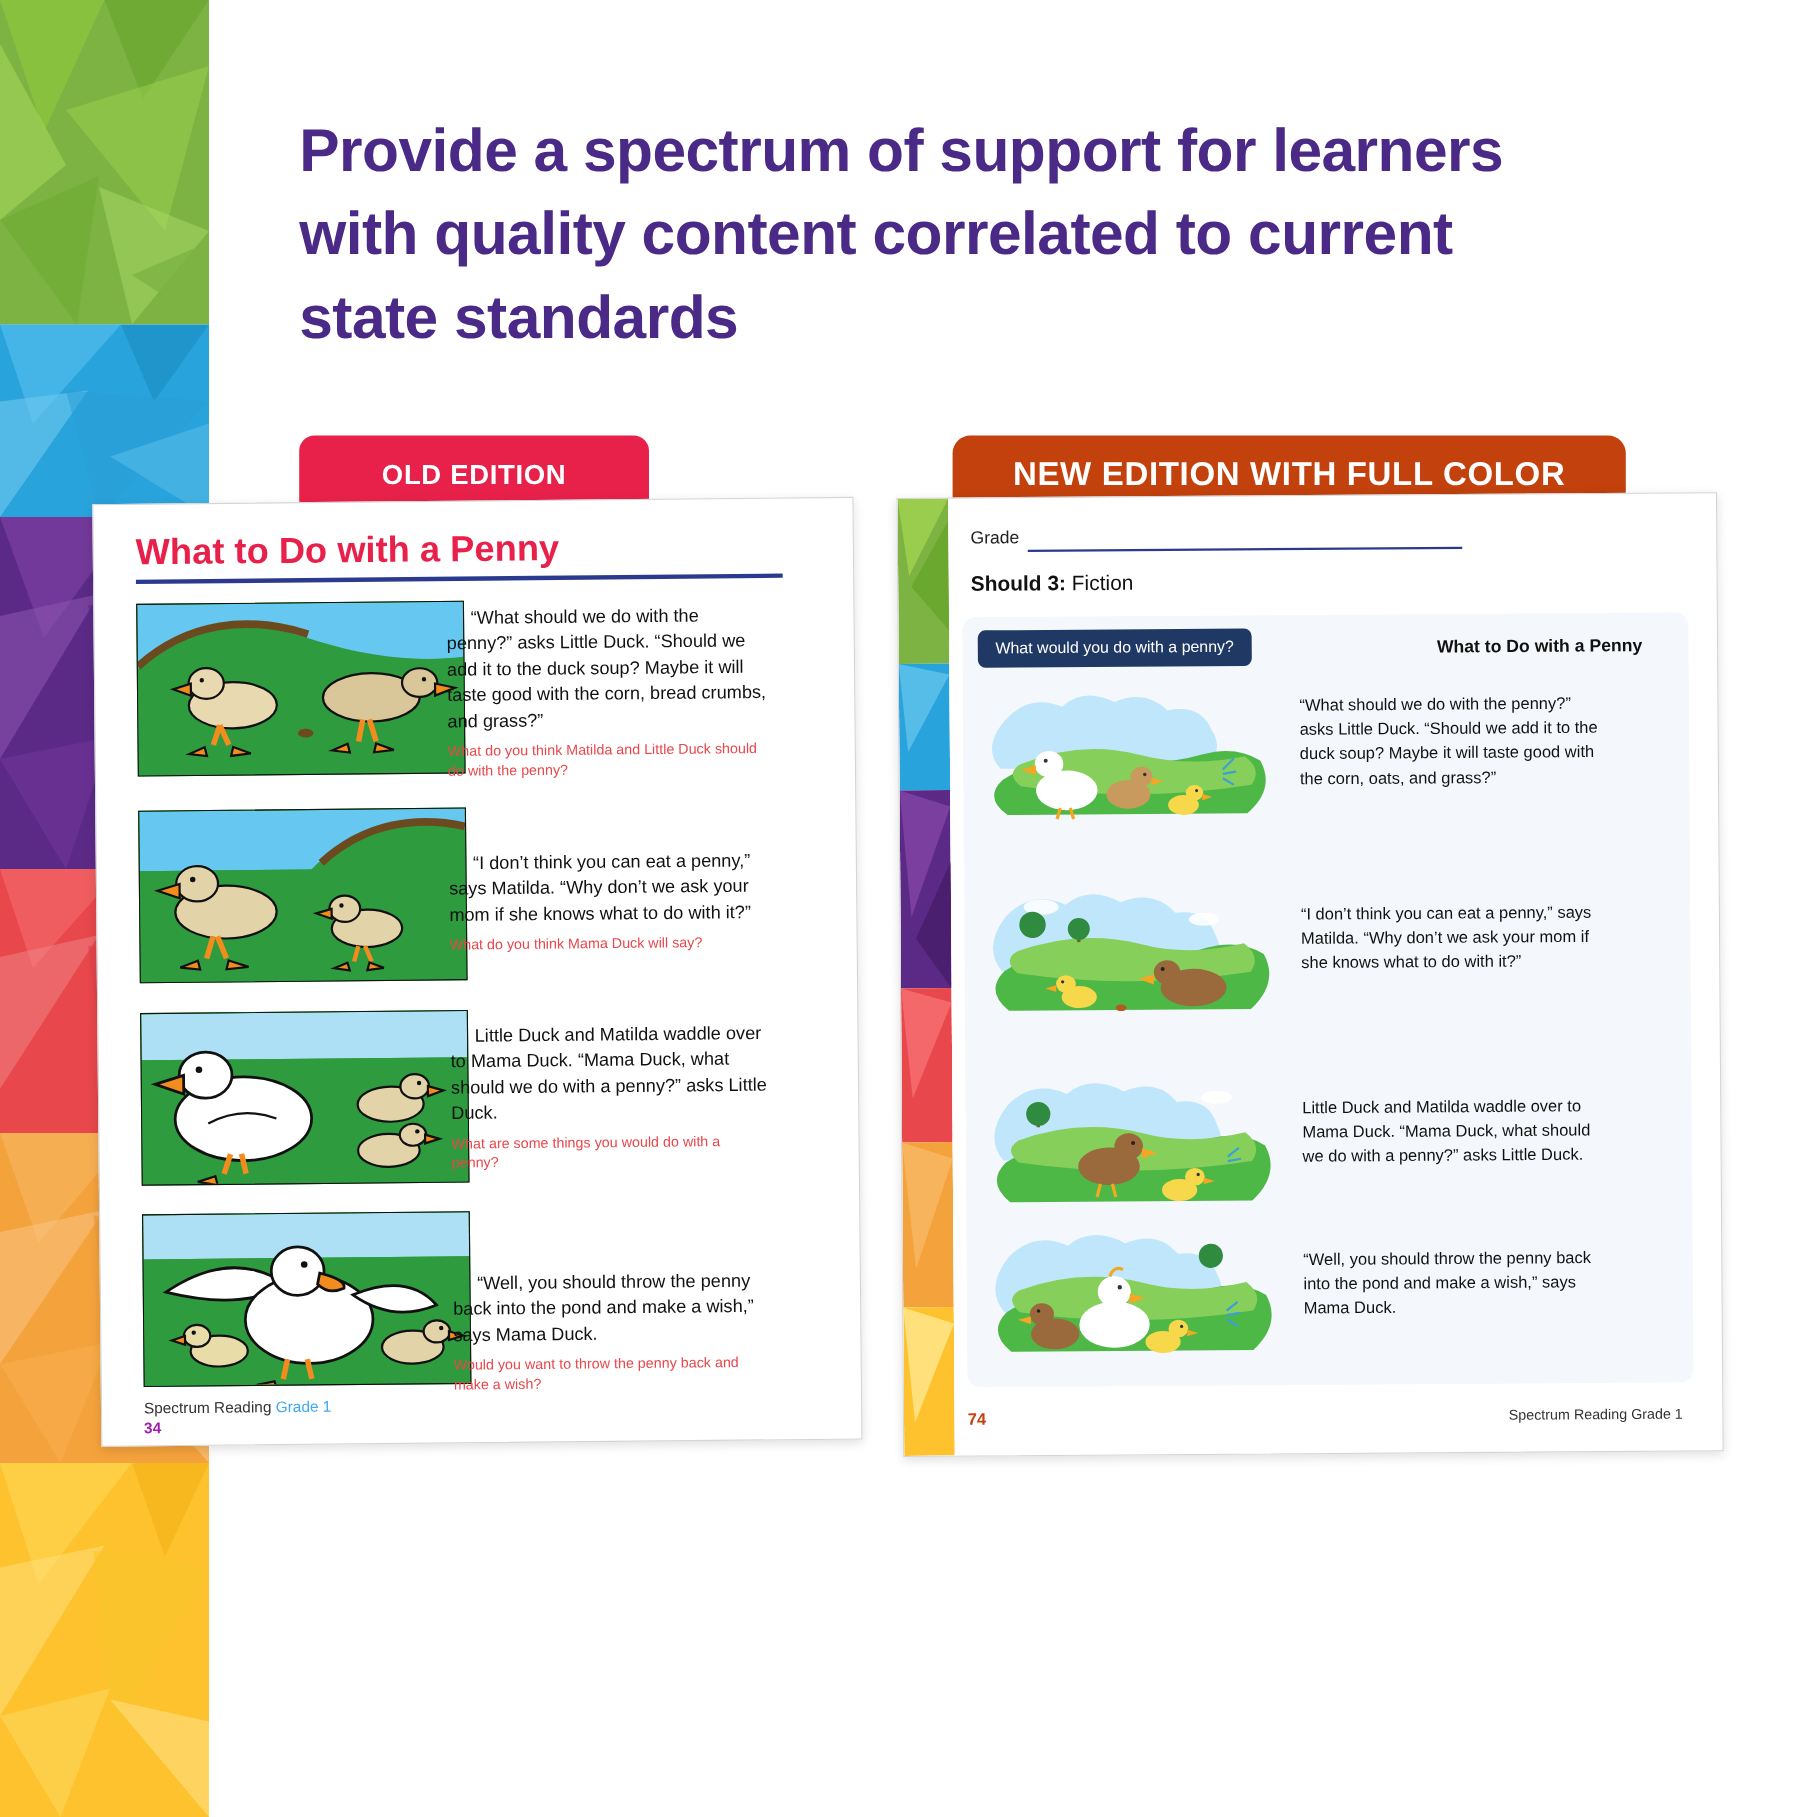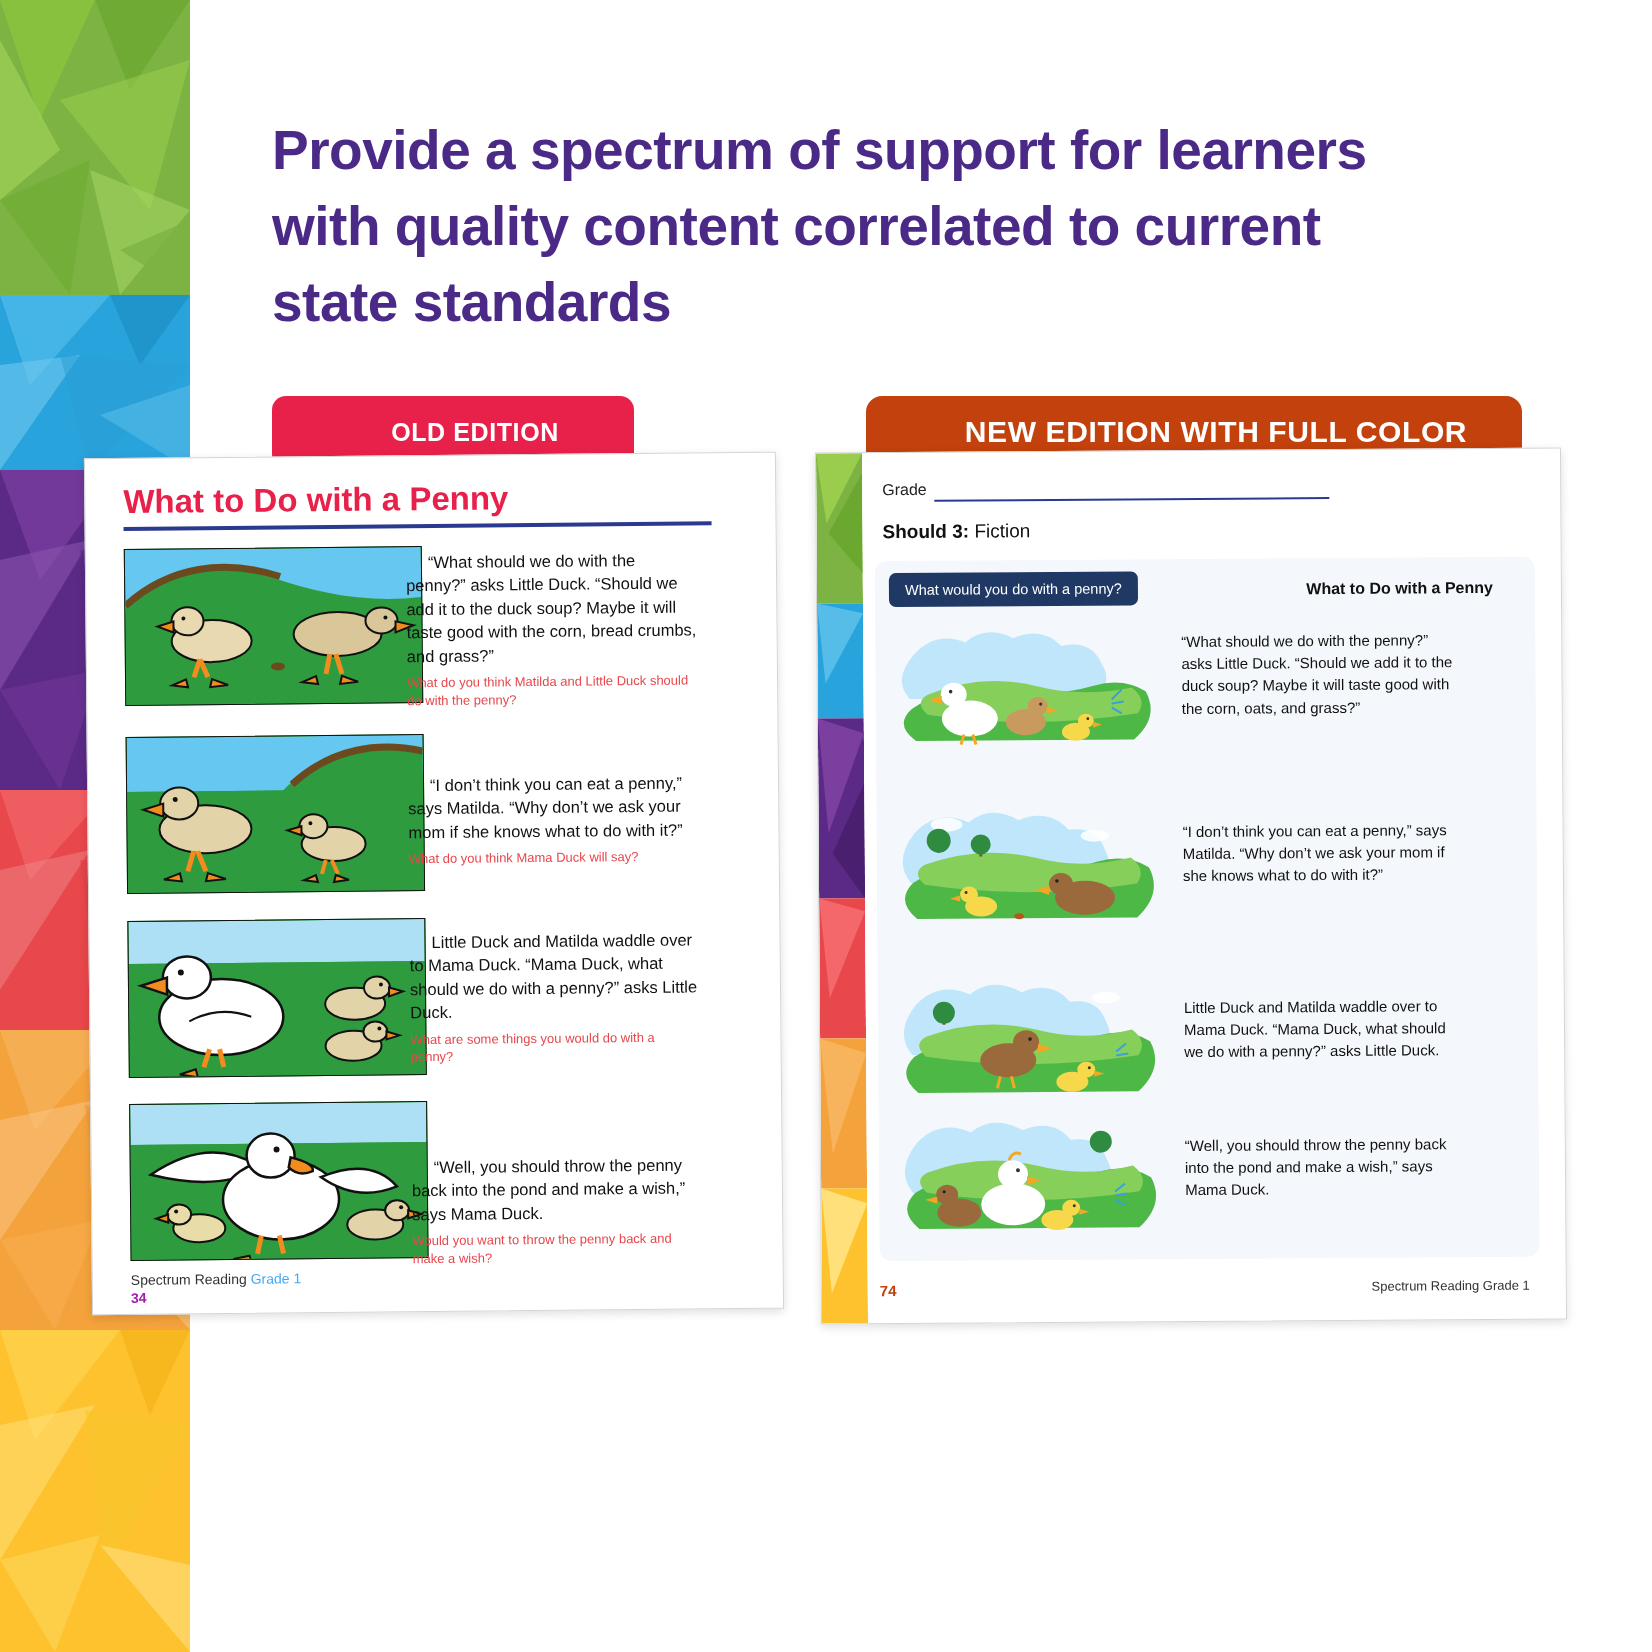--- a/index.html
+++ b/index.html
@@ -28,39 +28,38 @@
   .band-blue   { top: 295px; height: 175px; background: #29a3dc; }
   .band-purple { top: 470px; height: 320px; background: #5b2a86; }
   .band-red    { top: 790px; height: 240px; background: #e8474b; }
   .band-orange { top: 1030px;height: 300px; background: #f4a23c; }
   .band-yellow { top: 1330px;height: 322px; background: #fdc22e; }
 
   
   #headline {
     position: absolute;
     left: 272px;
-    top: 76px;
+    top: 62px;
     width: 1100px;
     color: #4b2a87;
     font-size: 55px;
     line-height: 1.38;
     font-weight: bold;
     letter-spacing: -0.5px;
   }
 
   
   .tab {
     position: absolute;
     color: #ffffff;
     font-weight: bold;
     letter-spacing: .6px;
     display: flex;
     align-items: center;
     justify-content: center;
-    padding-left: 44px;
   }
   #tab-old {
     left: 272px; top: 396px;
     width: 318px; height: 72px;
     background: #e8214b;
     border-radius: 14px 14px 14px 14px;
     font-size: 25px;
   }
   #tab-new {
     left: 866px; top: 396px;

